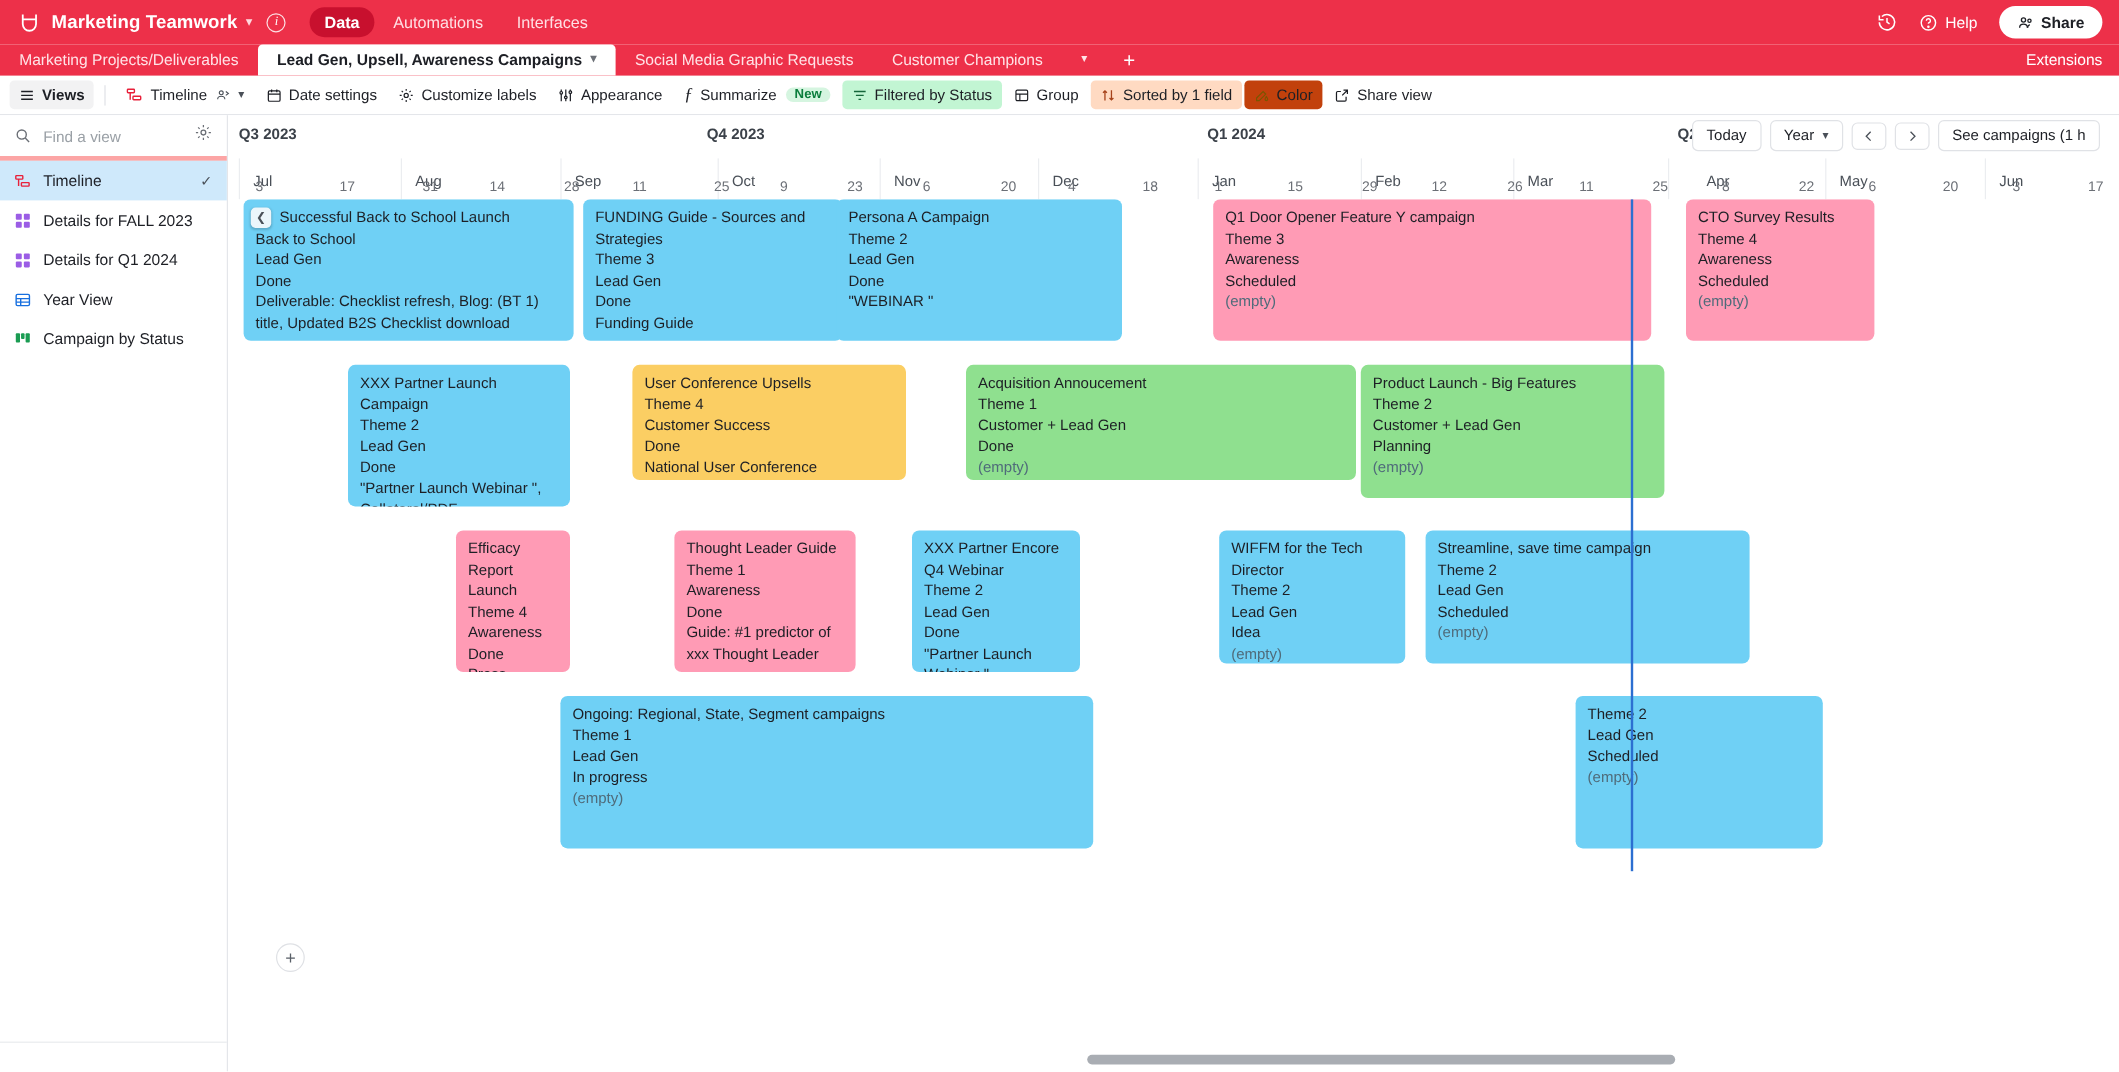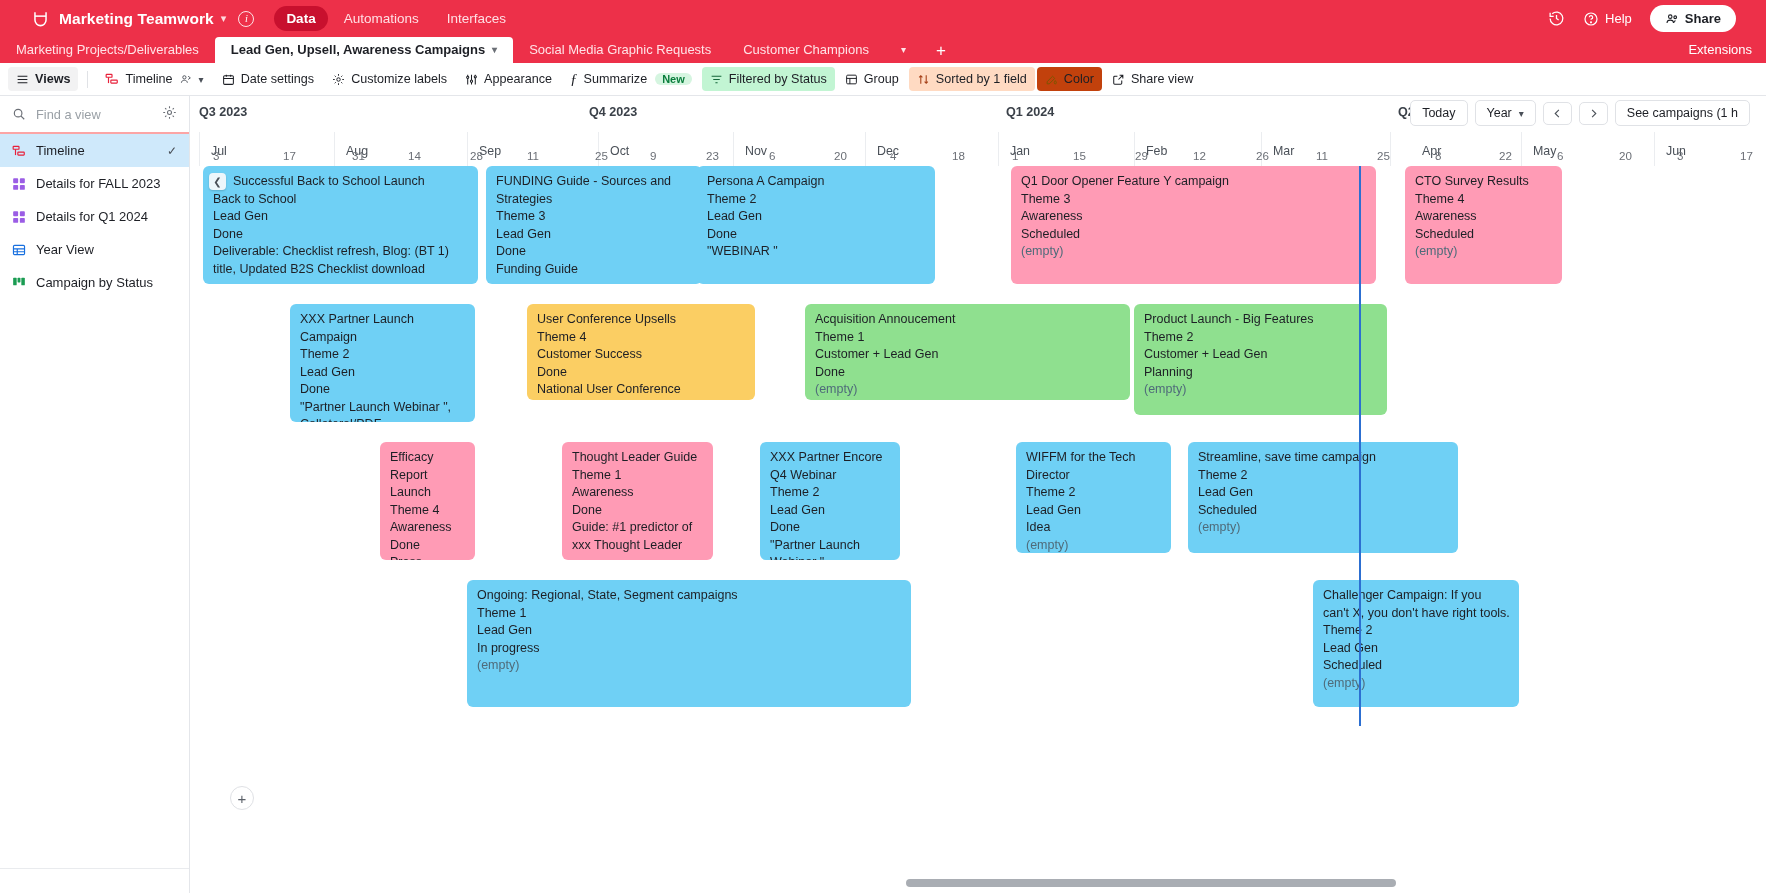--- a/index.html
+++ b/index.html
@@ -9,21 +9,21 @@
     font-family: "Liberation Sans", sans-serif;
     background:#ffffff;
     color:#1d1f25;
     overflow:hidden;
     -webkit-font-smoothing:antialiased;
   }
 
   
   .appbar{
     height:37px; background:#ed3049; display:flex; align-items:center;
-    padding:0 30px; gap:0; position:relative;
+    padding:0 14px; gap:0; position:relative;
   }
   .logo-mark{ width:20px;height:20px;display:flex;align-items:center;justify-content:center;margin-right:9px;}
   .appbar-title{ color:#fff; font-size:15.5px; font-weight:700; letter-spacing:.1px;}
   .chev-white{ margin-left:7px; color:#ffd9de; font-size:11px; display:inline-block;}
   .info-circle{ margin-left:12px; width:16px;height:16px;border-radius:50%;
       border:1.4px solid rgba(255,255,255,.85); color:#fff; font-size:10.5px;
       display:flex;align-items:center;justify-content:center; font-family:"Liberation Serif",serif; font-style:italic;}
   .appnav{ display:flex; align-items:center; margin-left:20px; gap:4px;}
   .appnav .item{ color:#ffdfe4; font-size:13.5px; padding:5px 12px; border-radius:13px; cursor:pointer;}
   .appnav .item.active{ background:#c8102e; color:#fff; font-weight:600;}
@@ -52,21 +52,21 @@
   .tb-sep{ width:1px;height:17px;background:#e0e2e6;margin:0 7px;}
   .badge-new{ background:#d5f5e0; color:#0a7d3c; font-size:11px; font-weight:600;
       border-radius:9px; padding:0 7px; margin-left:2px;}
   .ico{ display:inline-flex; align-items:center; justify-content:center; flex:0 0 auto;}
 
   
   .body{ display:flex; height:calc(893px - 37px - 26px - 33px);}
 
   
   .sidebar{ width:190px; flex:0 0 190px; border-right:1px solid #e4e6ea; background:#fff; position:relative;}
-  .findrow{ height:38px; display:flex; align-items:center; gap:8px; padding:0 12px; border-bottom:2px solid #fca5a5;}
+  .findrow{ height:38px; display:flex; align-items:center; gap:8px; padding:0 12px; border-bottom:4px solid #fca5a5;}
   .findrow input{ border:0; outline:0; font-size:12.8px; font-family:inherit; color:#1d1f25; width:100px; background:transparent;}
   .findrow input::placeholder{ color:#9aa0a6;}
   .gear{ margin-left:auto; color:#6b6f76;}
   .vitem{ height:33px; display:flex; align-items:center; gap:10px; padding:0 12px; font-size:13px; cursor:pointer;}
   .vitem.sel{ background:#cfe9fb;}
   .vitem .chk{ margin-left:auto; color:#4a5058; font-size:12px;}
   .sidebar-bottom{ position:absolute; left:0; right:0; bottom:24px; border-top:1px solid #e9ebee;}
 
   
   .tl{ flex:1; position:relative; overflow:hidden; background:#fff;}
@@ -543,21 +543,20 @@
           <div class="ttl empty">(empty)</div>
         </div>
         <div class="card blue" style="left: 277px; top: 414px; width: 444px; height: 127px;">
           <div class="ttl ln0">Ongoing: Regional, State, Segment campaigns</div>
           <div class="ttl">Theme 1</div>
           <div class="ttl">Lead Gen</div>
           <div class="ttl">In progress</div>
           <div class="ttl empty">(empty)</div>
         </div>
         <div class="card blue" style="left: 1123px; top: 414px; width: 206px; height: 127px;">
-          <div class="ttl ln0">Challenger Campaign: If you can't X, you don't have right tools.</div>
           <div class="ttl">Theme 2</div>
           <div class="ttl">Lead Gen</div>
           <div class="ttl">Scheduled</div>
           <div class="ttl empty">(empty)</div>
         </div>
         <div class="addbtn" style="top: 620px;">+</div>
       </div>
 
     <div class="hscroll">
       <div class="thumb" style="left:716px;width:490px;"></div>

